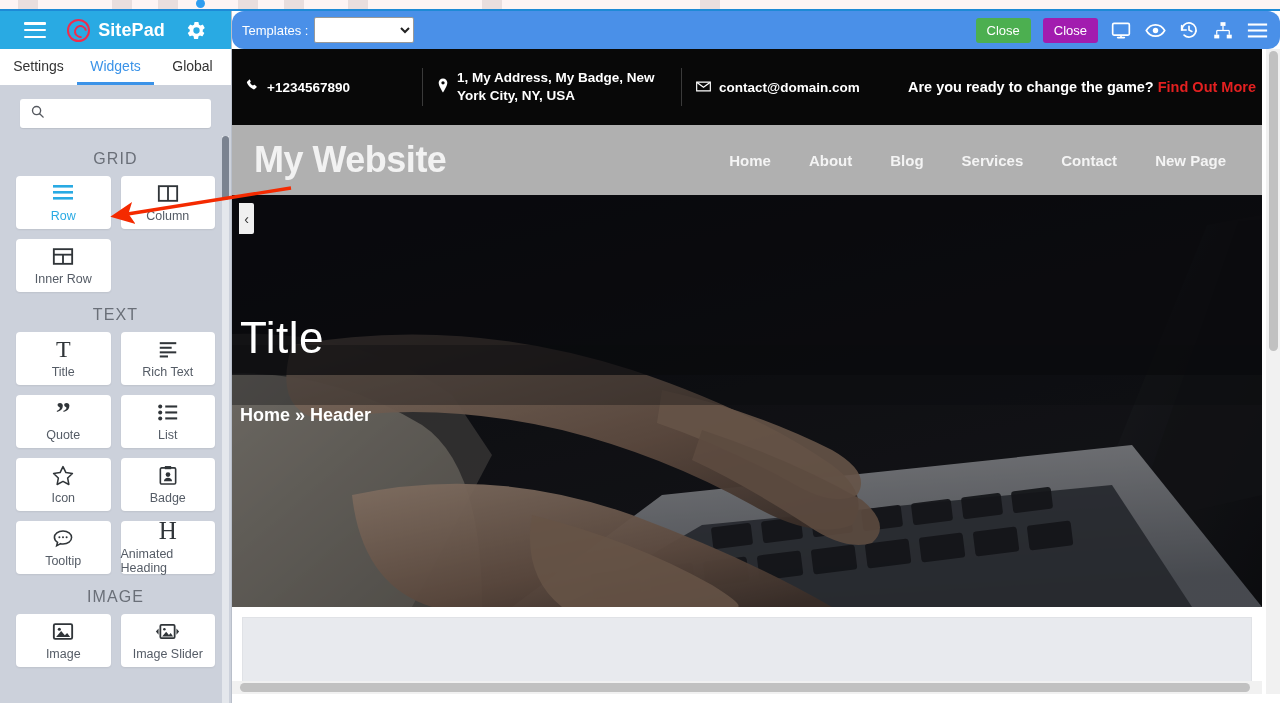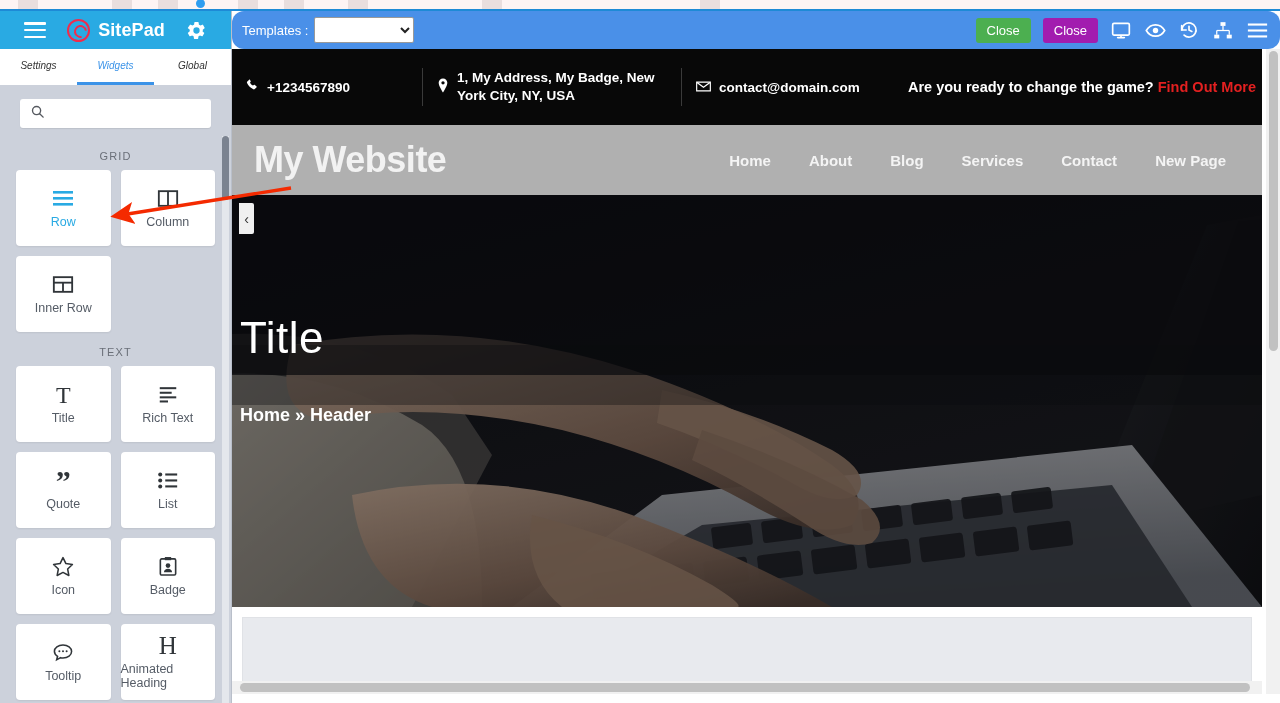--- a/index.html
+++ b/index.html
@@ -54,49 +54,48 @@
     transform: rotate(35deg);
   }
   .brand-name { color: #fff; font-size: 18px; font-weight: bold; letter-spacing: .1px; }
   .gear { width: 21px; height: 21px; cursor: pointer; }
 
   .tabs {
     height: 36px; background: #fff; display: flex; align-items: stretch; flex: none;
   }
   .tab {
     flex: 1; display: flex; align-items: center; justify-content: center;
-    font-size: 10px; color: #333; cursor: pointer;
+    font-size: 14px; color: #333; cursor: pointer;
     border-bottom: 3px solid transparent;
-    font-style: italic;
   }
   .tab.active { color: #3b93e8; border-bottom-color: #3b93e8; font-weight: 500; }
 
   .search-wrap { padding: 14px 20px 8px 20px; flex: none; }
   .search-box {
     height: 29px; background: #fff; border-radius: 3px; display: flex;
     align-items: center; padding: 0 8px 0 10px; gap: 6px;
     box-shadow: 0 1px 1px rgba(0,0,0,.08);
   }
   .search-box input {
     flex: 1; border: 0; outline: 0; font-size: 13px; background: transparent;
     font-family: "Liberation Sans", sans-serif; color: #333;
   }
   .search-clear { color: #777; font-size: 15px; cursor: pointer; line-height: 1; padding: 0 2px; }
 
   .widget-scroll {
     flex: 1; overflow: hidden; position: relative; padding: 0 0 0 0;
   }
   .widget-inner { padding: 0 16px 20px 16px; }
   .section-label {
-    text-align: center; font-size: 11px; letter-spacing: 1.1px;
+    text-align: center; font-size: 16px; letter-spacing: 1.1px;
     color: #6a6f78; margin: 14px 0 8px 0; text-transform: uppercase;
   }
   .widget-grid { display: grid; grid-template-columns: 1fr 1fr; gap: 10px; }
   .widget-card {
-    background: #fff; border-radius: 4px; height: 76px;
+    background: #fff; border-radius: 4px; height: 53px;
     display: flex; flex-direction: column; align-items: center; justify-content: center;
     gap: 5px; cursor: pointer; box-shadow: 0 1px 2px rgba(0,0,0,.07);
   }
   .widget-card .wlabel { font-size: 12.5px; color: #555c66; }
   .widget-card.highlight .wlabel { color: #29aae3; }
   .wicon { height: 22px; display: flex; align-items: center; justify-content: center; color: #303539; }
   .widget-card.highlight .wicon { color: #29aae3; }
 
   .panel-scrollbar {
     position: absolute; right: 2px; top: 0; width: 7px; height: 100%;

